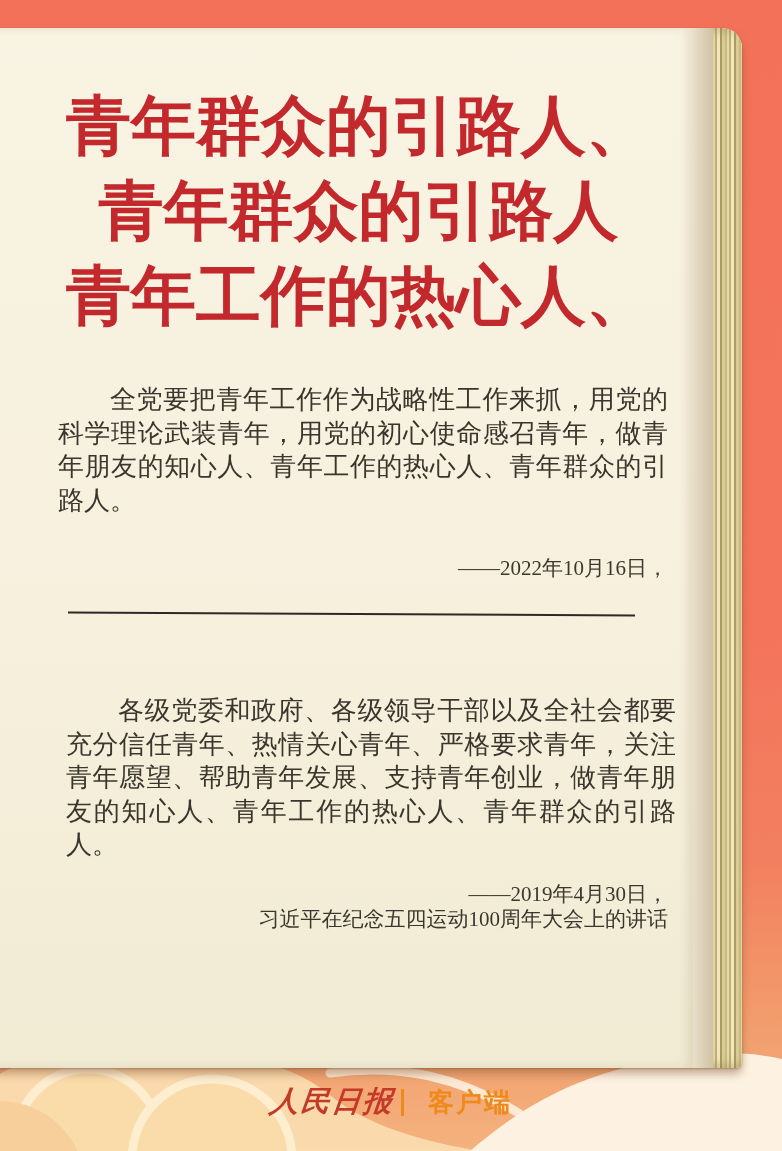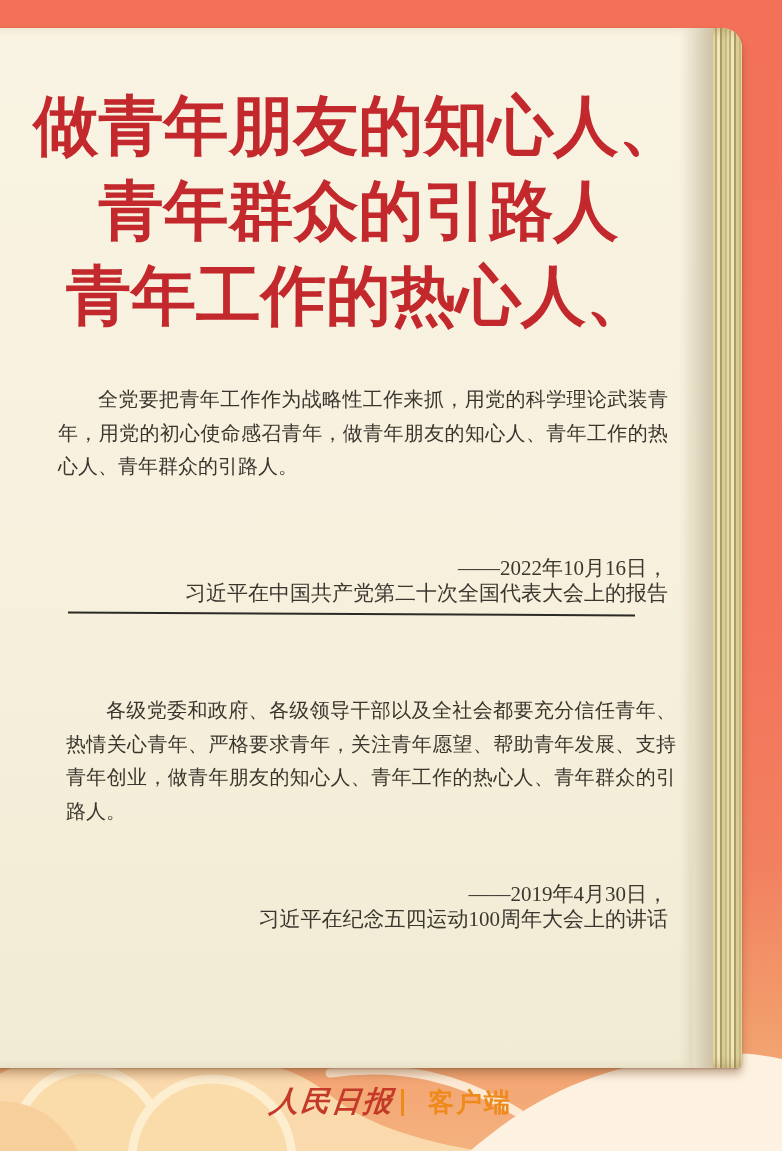--- a/index.html
+++ b/index.html
@@ -40,21 +40,21 @@
   
   .poster-title{
     position:absolute;left:24px;top:56px;width:717px;
     text-align:center;color:#c2282c;
     font-size:65px;line-height:85px;font-weight:700;
     letter-spacing:0px;
   }
   
   .quote-body{
     position:absolute;left:82px;width:610px;
-    font-size:20px;line-height:33.5px;color:#3a362e;
+    font-size:26px;line-height:33.5px;color:#3a362e;
     text-align:justify;text-indent:2em;
     letter-spacing:0;
   }
   .q1{top:355px;}
   .q2{top:658px;}
   .attribution{
     position:absolute;left:82px;width:610px;text-align:right;
     font-size:21px;line-height:25px;color:#3b372f;
   }
   .a1{top:528px;}
@@ -89,30 +89,29 @@
   <path d="M 330 122 C 400 112 460 126 520 163" fill="none" stroke="#fdf1de" stroke-width="9" stroke-linecap="round" opacity="0.9"></path>
   <path d="M 470 200 C 515 162 560 132 635 114 C 700 99 748 100 782 108 L 782 200 Z" fill="#fdf2e1"></path>
 </svg>
 
 <div class="book">
   <div class="page"></div>
   <div class="edge-band"></div>
   <div class="page-stripes"></div>
 
   <h1 class="poster-title" style="margin:0;">
-    <div>做青年朋友的知心人、</div>
+    <div>青年群众的引路人、</div>
     <div>青年群众的引路人</div>
     <div>青年工作的热心人、</div>
   </h1>
 
   <p class="quote-body q1" style="margin:0;">全党要把青年工作作为战略性工作来抓，用党的科学理论武装青年，用党的初心使命感召青年，做青年朋友的知心人、青年工作的热心人、青年群众的引路人。</p>
 
   <div class="attribution a1">
     <div>——2022年10月16日，</div>
-    <div>习近平在中国共产党第二十次全国代表大会上的报告</div>
   </div>
 
   <div class="divider"></div>
 
   <p class="quote-body q2" style="margin:8px;">各级党委和政府、各级领导干部以及全社会都要充分信任青年、热情关心青年、严格要求青年，关注青年愿望、帮助青年发展、支持青年创业，做青年朋友的知心人、青年工作的热心人、青年群众的引路人。</p>
 
   <div class="attribution a2">
     <div>——2019年4月30日，</div>
     <div>习近平在纪念五四运动100周年大会上的讲话</div>
   </div>

